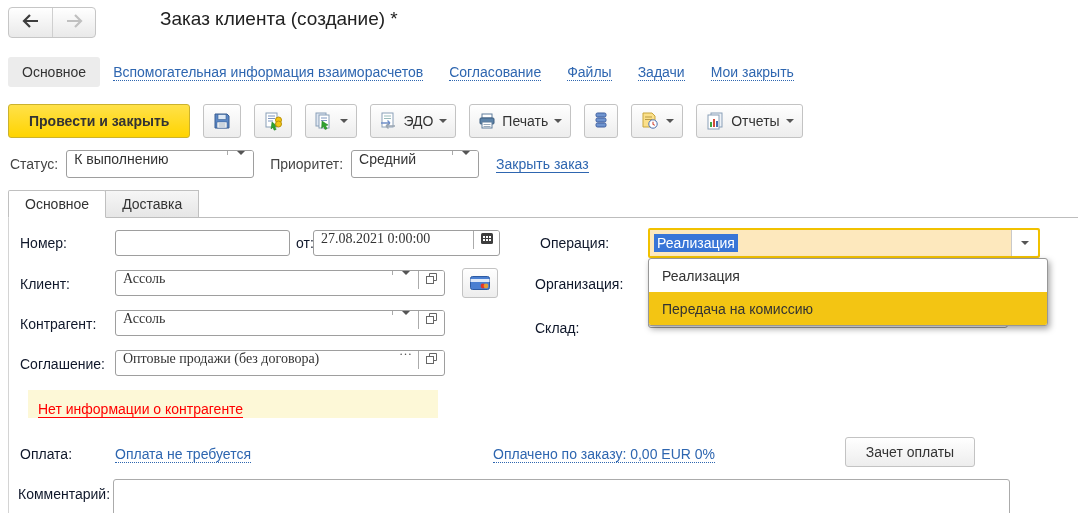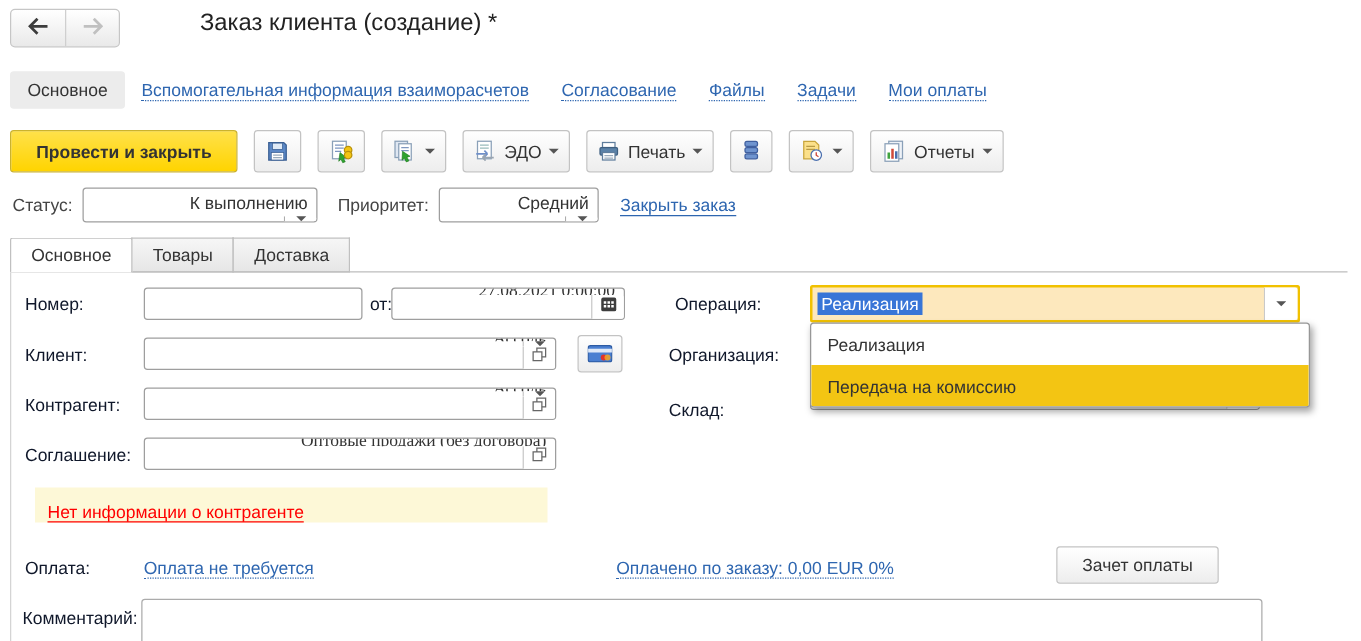--- a/index.html
+++ b/index.html
@@ -13,21 +13,21 @@
   .navtabs{position:absolute;left:8px;top:56px;display:flex;align-items:center;height:32px;}
   .chip{background:#ececec;border-radius:3px;padding:7px 14px;font-size:14px;color:#333;margin-right:13px;}
   .navlink{font-size:14px;color:#2e66b0;text-decoration:none;border-bottom:1px dotted #2e66b0;margin-right:26px;cursor:pointer;white-space:nowrap;}
   
   .toolbar{position:absolute;left:8px;top:104px;display:flex;gap:13px;height:34px;align-items:stretch;}
   .tbtn{display:flex;align-items:center;gap:6px;padding:0 8px;background:linear-gradient(#ffffff,#ededed);border:1px solid #c3c3c3;border-radius:3px;font-size:14px;color:#333;cursor:pointer;}
   .ybtn{background:linear-gradient(#ffe14a,#ffd400);border:1px solid #cbb22d;border-radius:3px;font-size:14px;font-weight:bold;color:#333;padding:0 20px;cursor:pointer;}
   .caret{display:inline-block;width:0;height:0;border-left:4px solid transparent;border-right:4px solid transparent;border-top:4px solid #555;}
   
   .statusrow{position:absolute;left:10px;top:150px;display:flex;align-items:center;height:28px;font-size:14px;color:#444;}
-  .combo{display:flex;align-items:flex-end;background:#fff;border:1px solid #9e9e9e;border-radius:3px;height:28px;box-sizing:border-box;flex-direction:column;}
+  .combo{display:flex;align-items:flex-start;background:#fff;border:1px solid #9e9e9e;border-radius:3px;height:28px;box-sizing:border-box;}
   .combo .val{flex:1;display:flex;align-items:center;padding:0 7px;font-size:14px;color:#333;white-space:nowrap;overflow:hidden;}
   .cbtn{width:25px;border-left:1px solid #ababab;display:flex;align-items:center;justify-content:center;background:#fff;border-radius:0 2px 2px 0;cursor:pointer;}
   .link{color:#2e66b0;text-decoration:none;cursor:pointer;}
   .link.solid{border-bottom:1px solid #2e66b0;}
   .link.dot{border-bottom:1px dotted #2e66b0;}
   
   .formtabs{position:absolute;left:8px;top:190px;display:flex;z-index:2;}
   .ftab{padding:5px 16px;font-size:14px;color:#333;background:linear-gradient(#f6f6f6,#e6e6e6);border:1px solid #c0c0c0;border-bottom:1px solid #bdbdbd;height:28px;box-sizing:border-box;display:flex;align-items:center;cursor:pointer;}
   .ftab+.ftab{margin-left:-1px;}
   .ftab.active{background:#fff;border-bottom:1px solid #fff;border-top-left-radius:2px;border-top-right-radius:2px;z-index:3;}
@@ -74,21 +74,21 @@
   </div>
 
   <h1 class="title">Заказ клиента (создание) *</h1>
 
   <div class="navtabs">
     <div class="chip">Основное</div>
     <a class="navlink">Вспомогательная информация взаиморасчетов</a>
     <a class="navlink">Согласование</a>
     <a class="navlink">Файлы</a>
     <a class="navlink">Задачи</a>
-    <a class="navlink">Мои оплаты</a>
+    <a class="navlink">Мои закрыть</a>
   </div>
 
   <div class="toolbar">
     <button class="ybtn">Провести и закрыть</button>
 
     <button class="tbtn">
       <span class="sq-icon">
         <svg width="20" height="20" viewBox="0 0 20 20">
             <path d="M3 3 h12 l2 2 v12 h-14 z" fill="#5b87c5" stroke="#3a5f93"></path>
             <rect x="6" y="3.5" width="8" height="5" fill="#dfeaf6" stroke="#3a5f93" stroke-width=".6"></rect>
@@ -205,21 +205,20 @@
       <span class="val">Средний</span>
       <span class="cbtn">
           <i class="caret"></i>
         </span>
     </div>
     <a class="link solid" style="margin-left:17px;font-size:14px;">Закрыть заказ</a>
   </div>
 
   <div class="formtabs">
     <div class="ftab active">Основное</div>
-    <div class="ftab">Товары</div>
     <div class="ftab">Доставка</div>
   </div>
   <div class="panel"></div>
 
   <span class="flbl" style="left:20px;top:235px;">Номер:</span>
   <input class="field" style="left: 115px; top: 230px; width: 175px;">
   <span class="flbl" style="left:296px;top:235px;">от:</span>
   <div class="combo fcombo" style="left:313px;top:230px;width:187px;">
     <span class="val">27.08.2021  0:00:00</span>
     <span class="cbtn">

